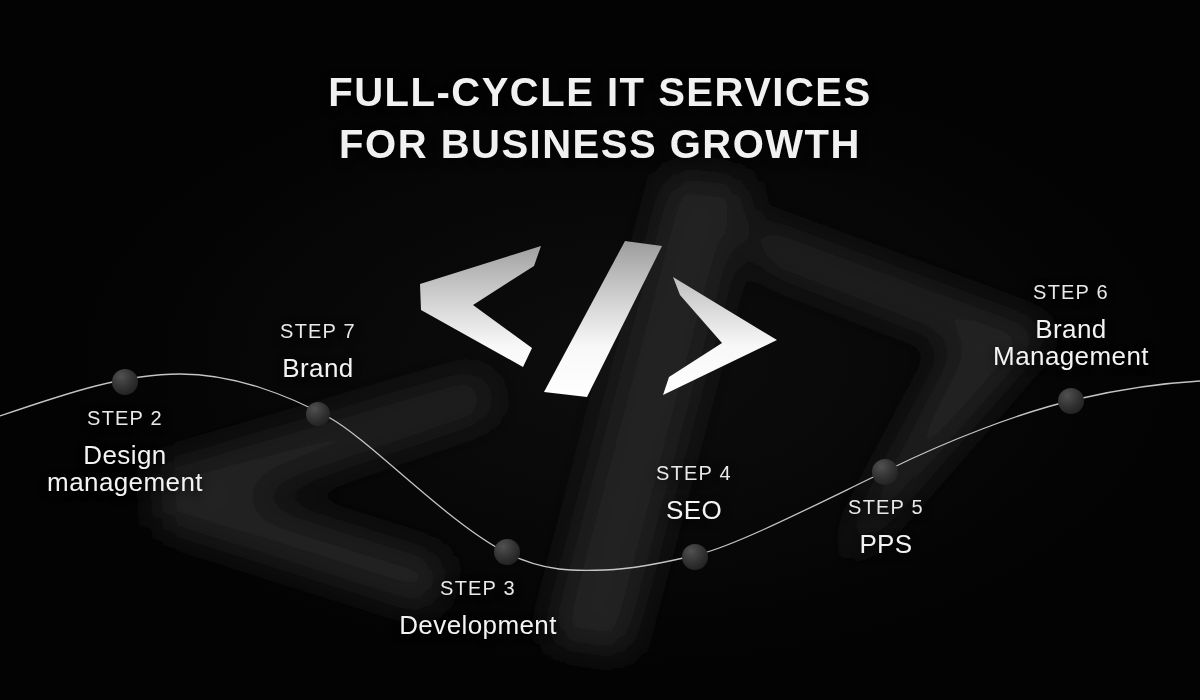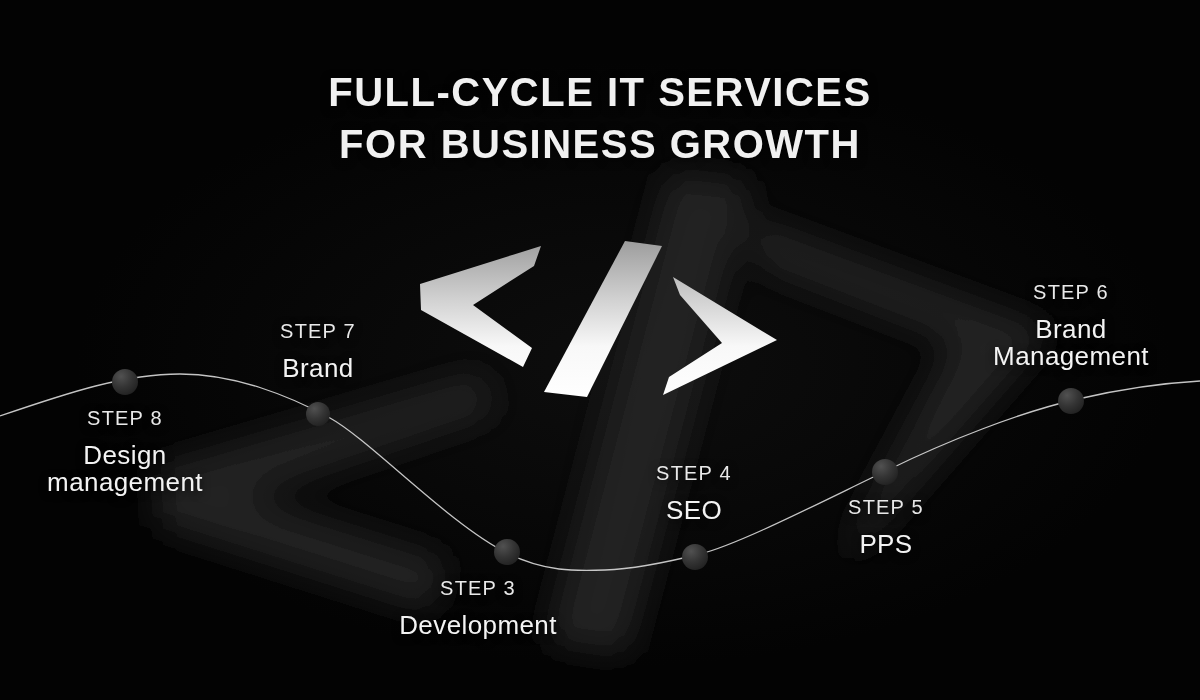--- a/index.html
+++ b/index.html
@@ -96,21 +96,21 @@
     <polygon fill="url(#metal)" points="625,241 662,246 587,397 544,392"></polygon>
     <polygon fill="url(#metal)" points="673,277 777,340 663,395 669,377 722,343 680,295"></polygon>
   </svg>
 
   <div class="title">
     <div>FULL-CYCLE IT SERVICES</div>
     <div>FOR BUSINESS GROWTH</div>
   </div>
 
   <div class="step" id="step1">
-    <div class="step-label">STEP 8</div>
+    <div class="step-label">STEP 2</div>
     <div class="step-name">Design management</div>
   </div>
   <div class="step nowrap" id="step2">
     <div class="step-label">STEP 7</div>
     <div class="step-name">Brand</div>
   </div>
   <div class="step nowrap" id="step3">
     <div class="step-label">STEP 3</div>
     <div class="step-name">Development</div>
   </div>

